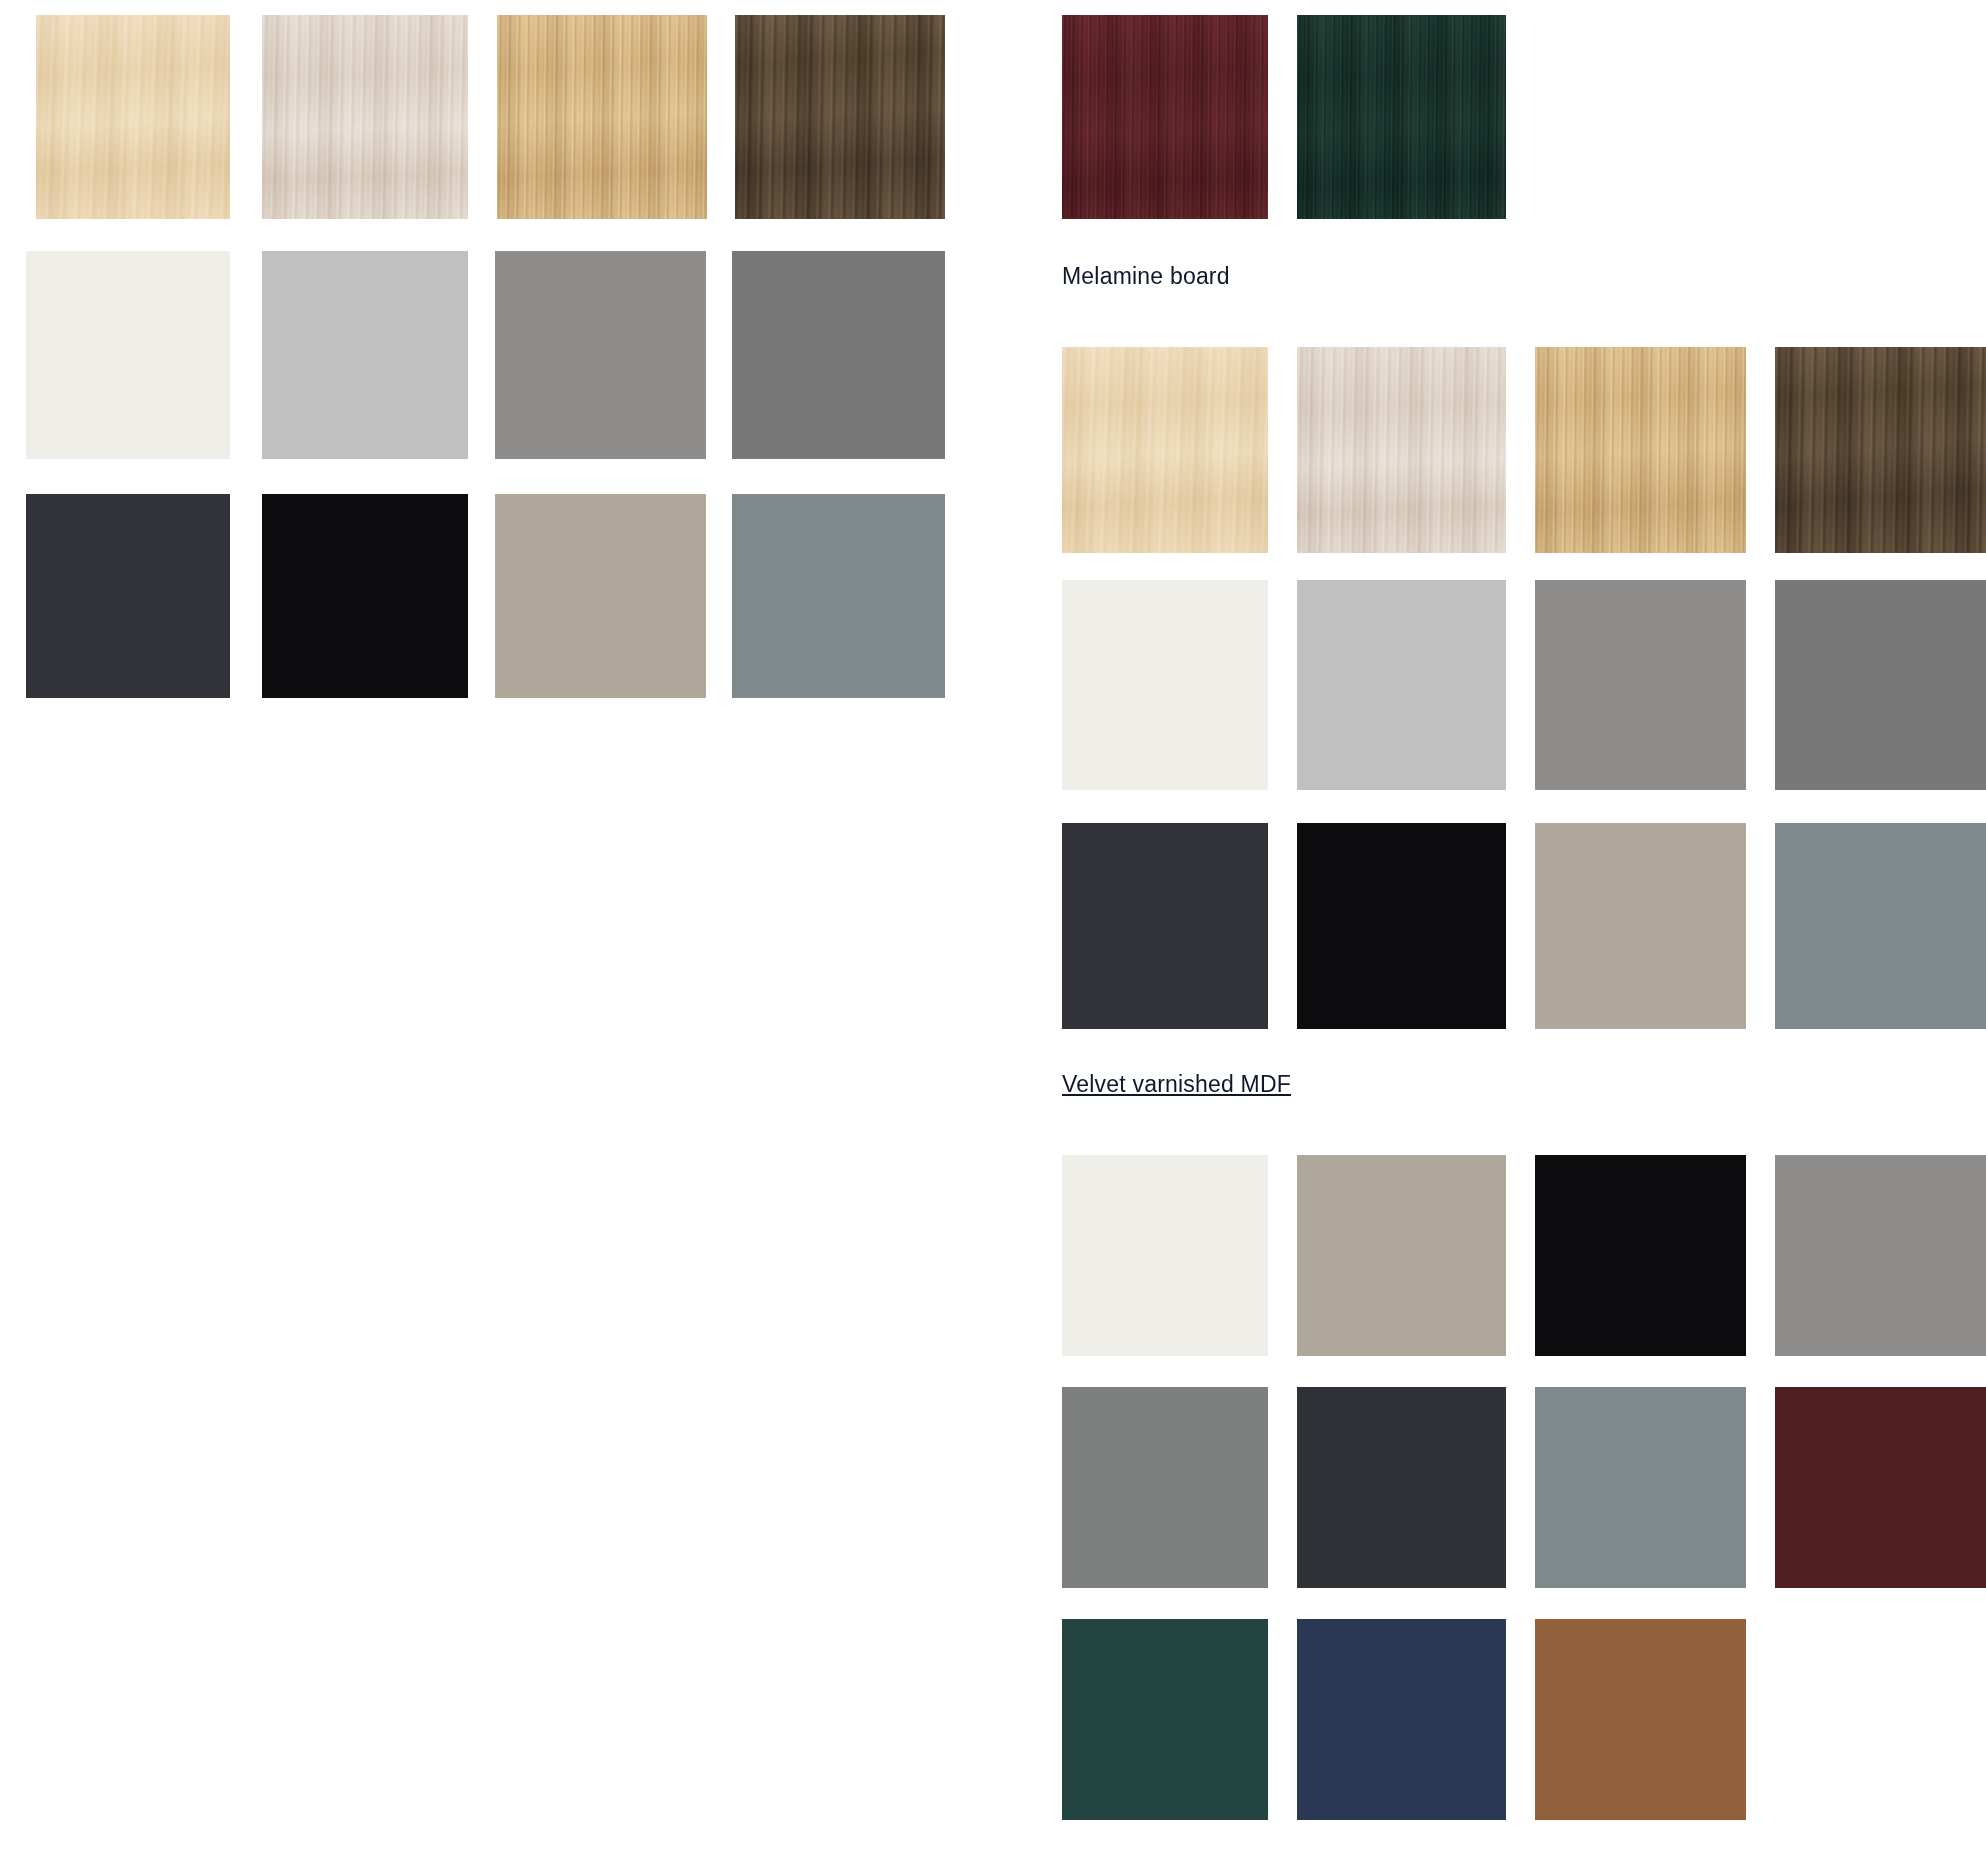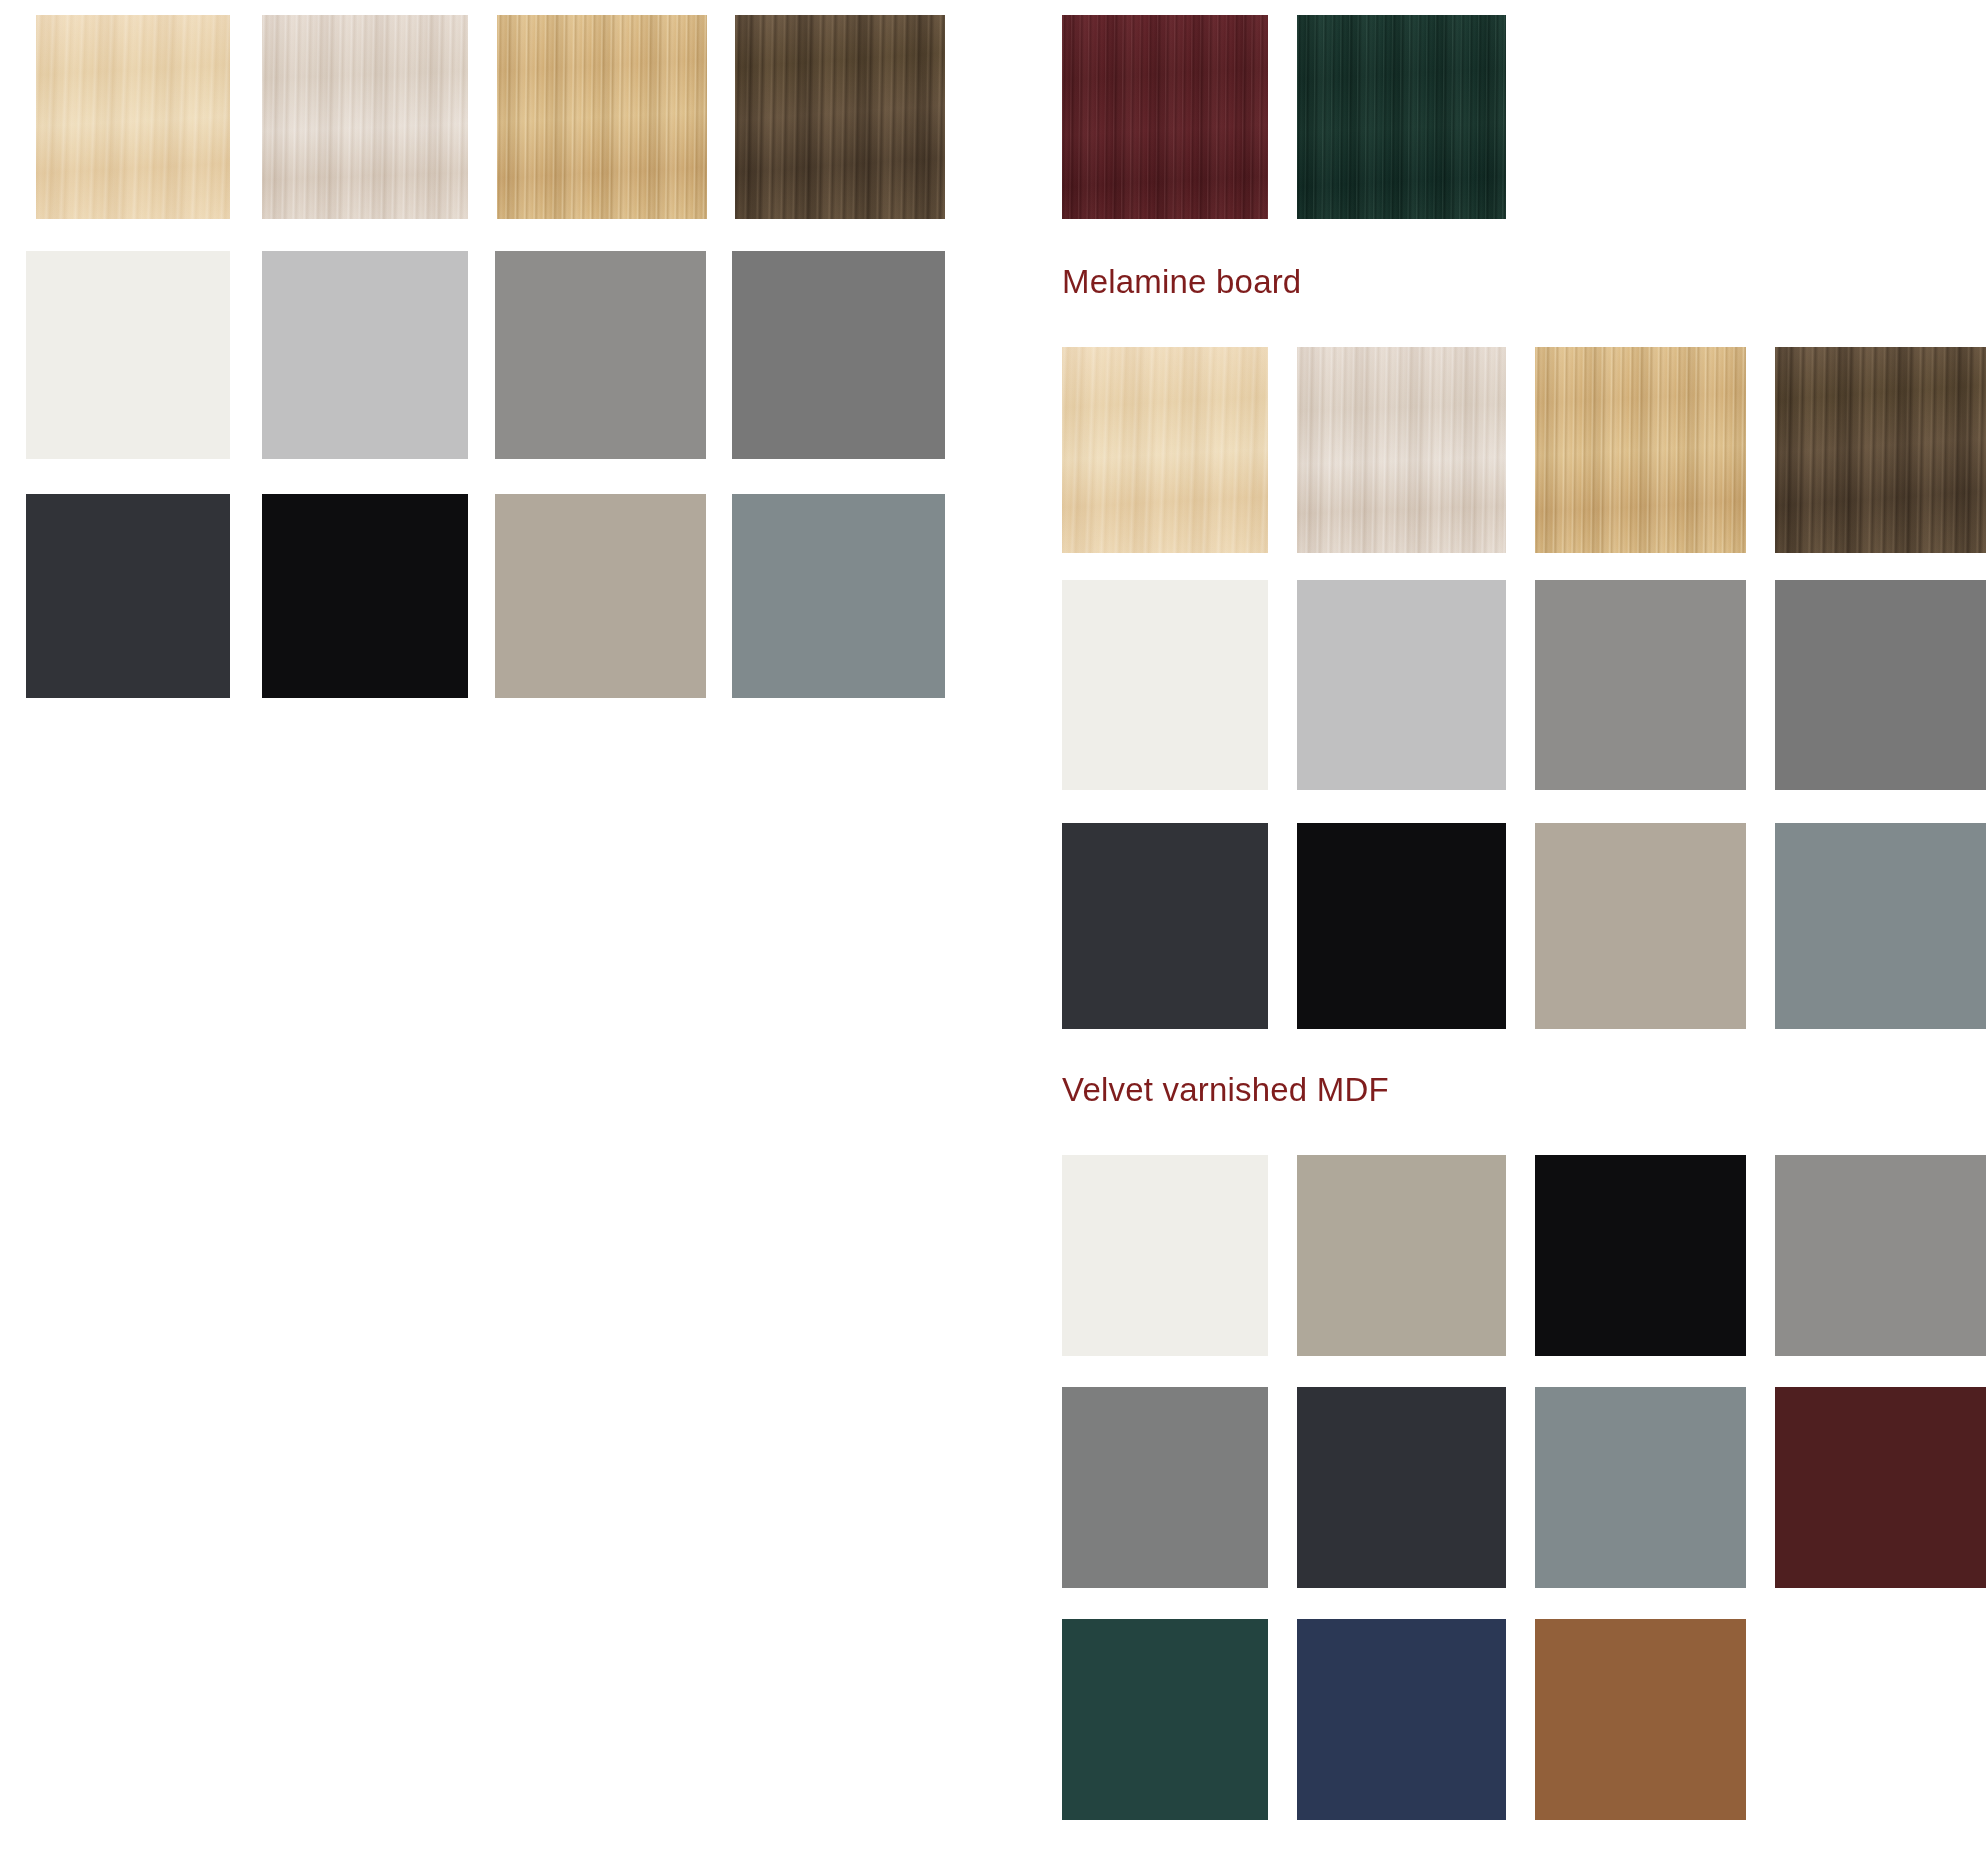--- a/index.html
+++ b/index.html
@@ -89,23 +89,23 @@
         rgba(255,255,255,0.00) 8.6px),
       repeating-linear-gradient(89deg,
         rgba(4,16,12,0.00) 0px, rgba(4,16,12,0.20) 13px,
         rgba(110,150,135,0.08) 27px, rgba(4,16,12,0.00) 45px),
       linear-gradient(177deg,#19362e 0%, #122c25 30%, #17332b 55%, #0e2721 80%, #163129 100%);
   }
 
   
   .section-label {
     position: absolute;
-    font-size: 33px;
+    font-size: 23px;
     font-weight: 400;
-    color: #7f1d1d;
+    color: #0f172a;
     letter-spacing: 0.2px;
     line-height: 1;
     white-space: nowrap;
   }
 </style>
 </head>
 <body>
 
 <div class="page" style="background: rgb(255, 255, 255);">
     <div style="position: absolute; left: 0px; top: 0px; width: 100%; height: 100%;">
@@ -135,21 +135,21 @@
       <div class="swatch" style="left: 1062px; top: 580px; width: 206px; height: 210px; background-color: rgb(239, 238, 233);"></div>
       <div class="swatch" style="left: 1297px; top: 580px; width: 209px; height: 210px; background-color: rgb(192, 192, 193);"></div>
       <div class="swatch" style="left: 1535px; top: 580px; width: 211px; height: 210px; background-color: rgb(142, 141, 139);"></div>
       <div class="swatch" style="left: 1775px; top: 580px; width: 211px; height: 210px; background-color: rgb(120, 120, 120);"></div>
       <div class="swatch" style="left: 1062px; top: 823px; width: 206px; height: 206px; background-color: rgb(49, 51, 56);"></div>
       <div class="swatch" style="left: 1297px; top: 823px; width: 209px; height: 206px; background-color: rgb(13, 13, 15);"></div>
       <div class="swatch" style="left: 1535px; top: 823px; width: 211px; height: 206px; background-color: rgb(177, 168, 155);"></div>
       <div class="swatch" style="left: 1775px; top: 823px; width: 211px; height: 206px; background-color: rgb(128, 138, 141);"></div>
     </div>
     <div style="position: absolute; left: 0px; top: 0px; width: 100%; height: 100%;">
-      <div class="section-label" style="left: 1062px; top: 1073px;">Velvet varnished MDF</div>
+      <div class="section-label" style="left: 1062px; top: 1073px; text-decoration: underline;">Velvet varnished MDF</div>
       <div class="swatch" style="left: 1062px; top: 1155px; width: 206px; height: 201px; background-color: rgb(239, 238, 233);"></div>
       <div class="swatch" style="left: 1297px; top: 1155px; width: 209px; height: 201px; background-color: rgb(175, 168, 154);"></div>
       <div class="swatch" style="left: 1535px; top: 1155px; width: 211px; height: 201px; background-color: rgb(13, 13, 15);"></div>
       <div class="swatch" style="left: 1775px; top: 1155px; width: 211px; height: 201px; background-color: rgb(142, 141, 139);"></div>
       <div class="swatch" style="left: 1062px; top: 1387px; width: 206px; height: 201px; background-color: rgb(125, 126, 126);"></div>
       <div class="swatch" style="left: 1297px; top: 1387px; width: 209px; height: 201px; background-color: rgb(47, 49, 55);"></div>
       <div class="swatch" style="left: 1535px; top: 1387px; width: 211px; height: 201px; background-color: rgb(128, 138, 141);"></div>
       <div class="swatch" style="left: 1775px; top: 1387px; width: 211px; height: 201px; background-color: rgb(79, 31, 32);"></div>
       <div class="swatch" style="left: 1062px; top: 1619px; width: 206px; height: 201px; background-color: rgb(35, 68, 64);"></div>
       <div class="swatch" style="left: 1297px; top: 1619px; width: 209px; height: 201px; background-color: rgb(43, 56, 85);"></div>

